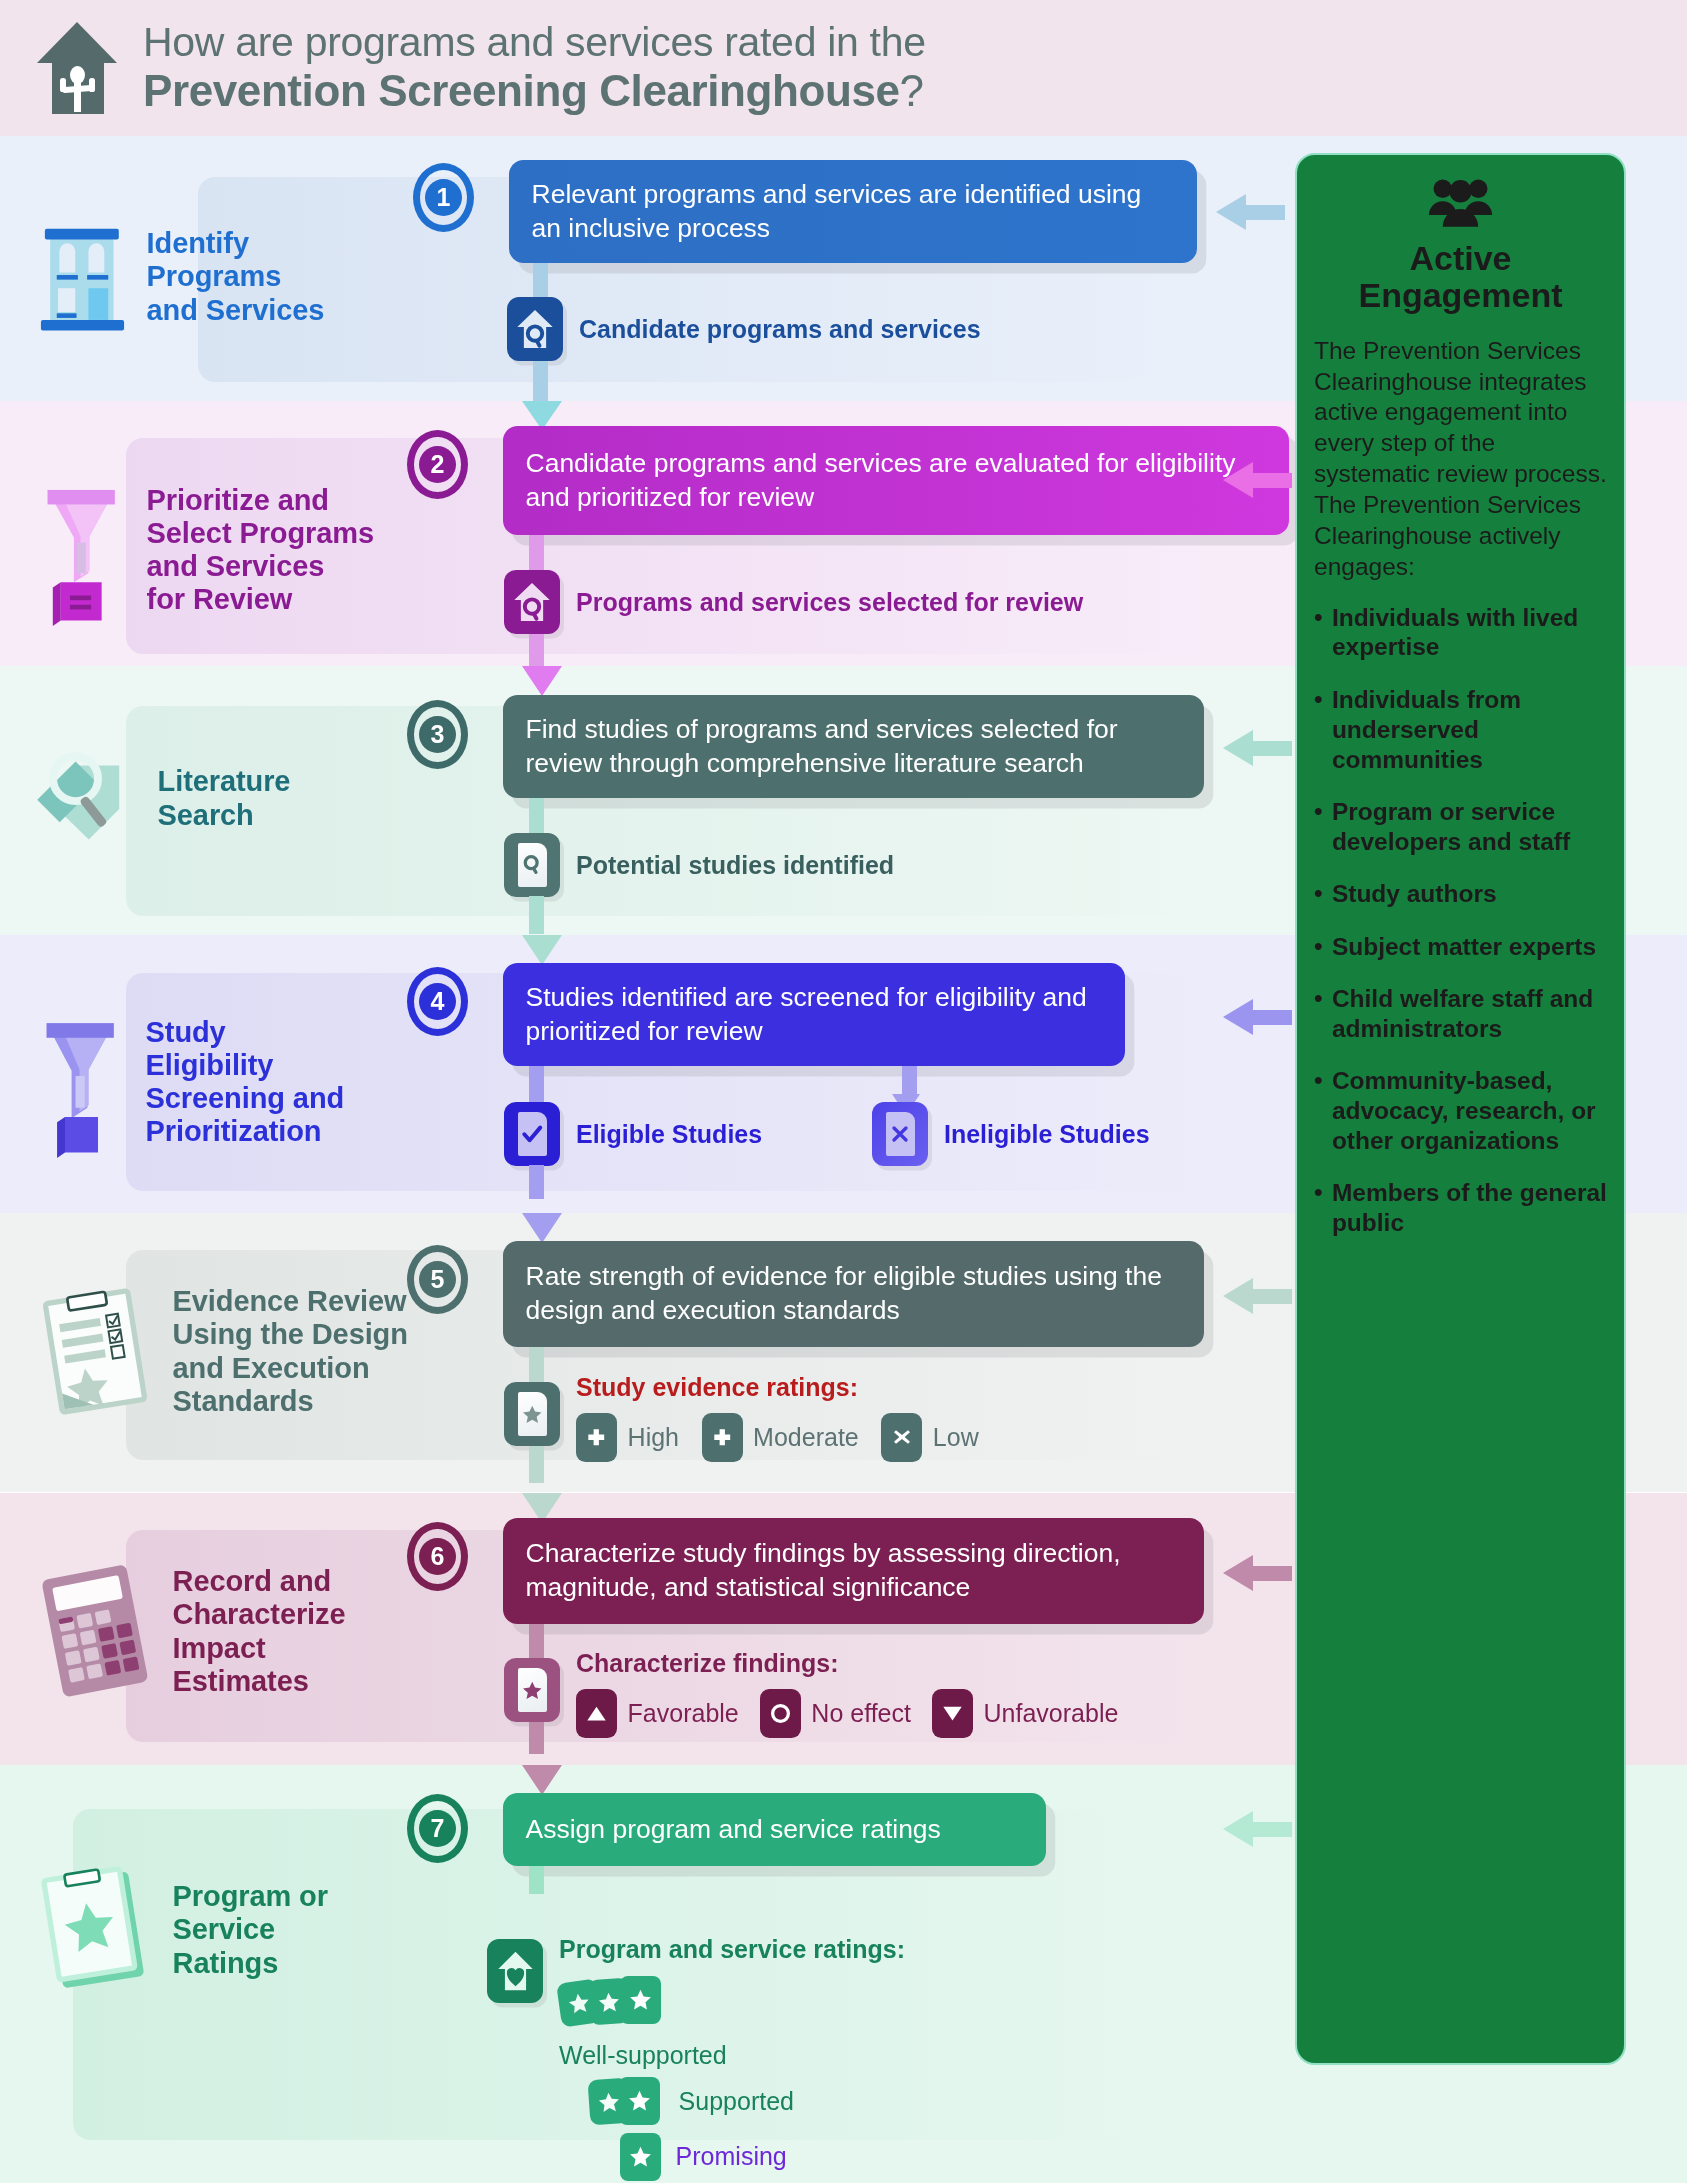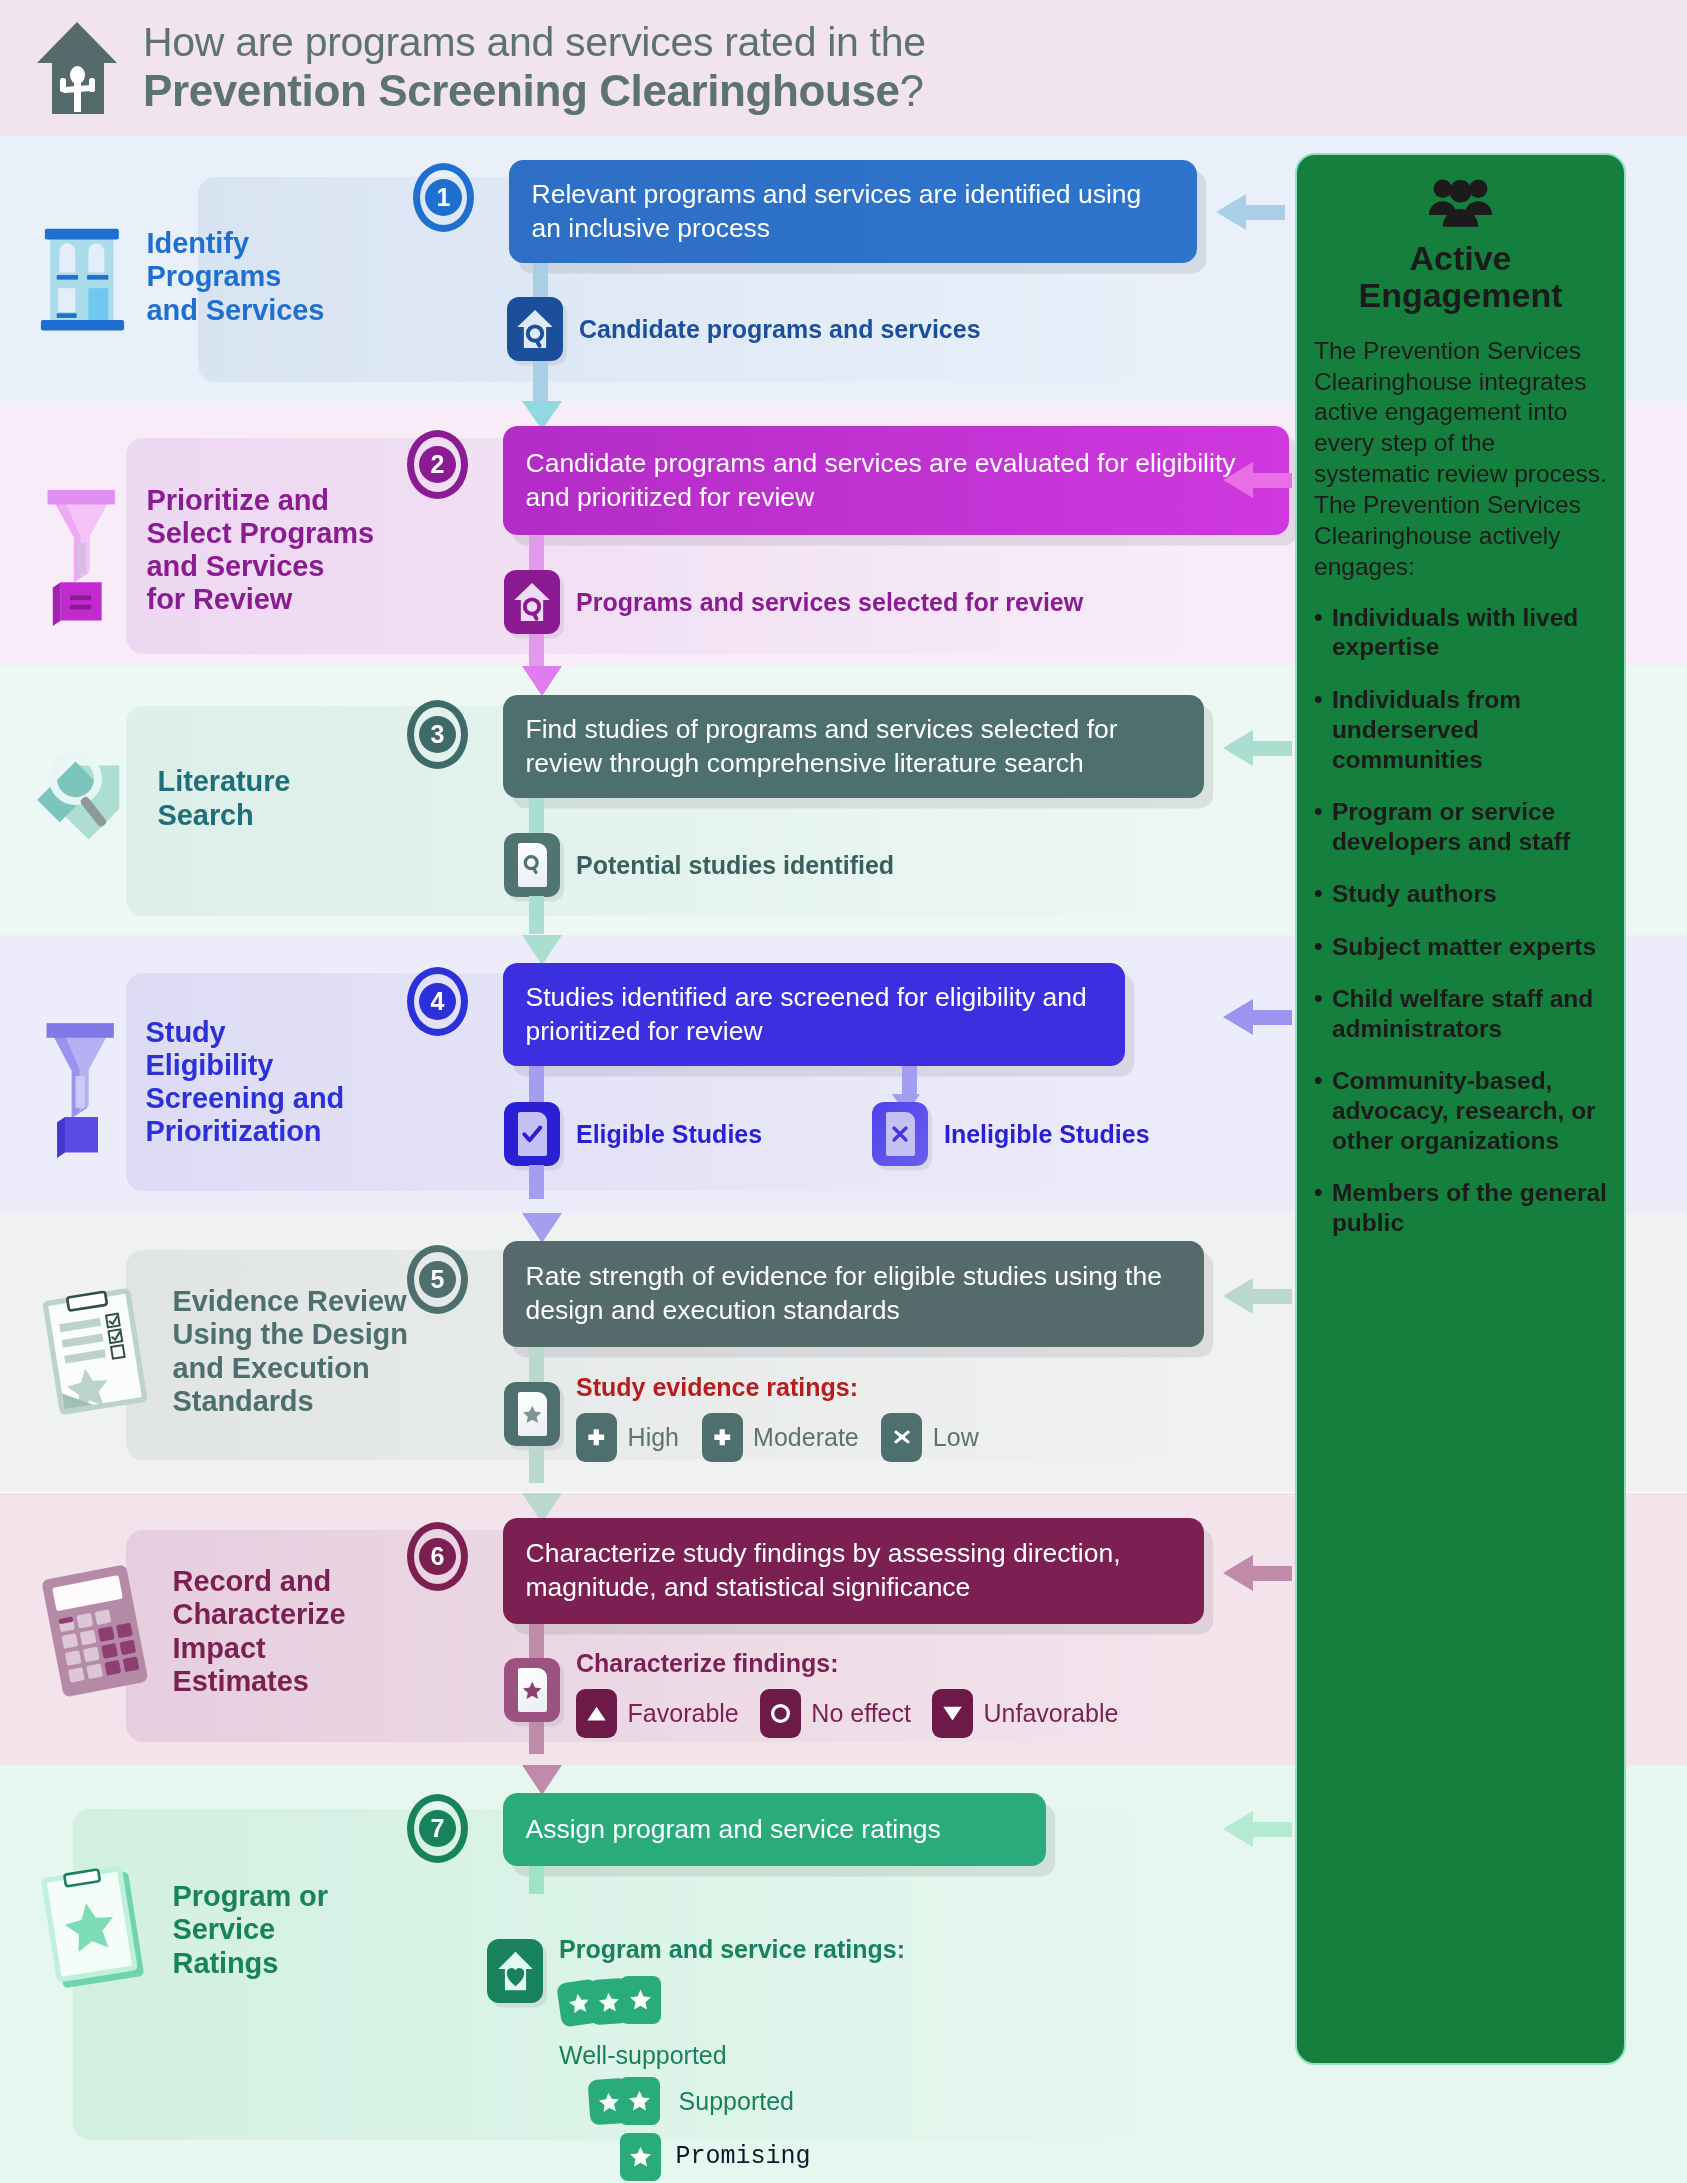--- a/index.html
+++ b/index.html
@@ -570,21 +570,21 @@
           </div>
           <span class="legend-txt" style="color:#17825c;">Supported</span>
         </div>
 
         <div style="display:flex;align-items:center;gap:14.6px;margin-top:5.3px;margin-left:61px;">
           <div class="smallchip" style="width:41px;height:48px;background:#2aab7c;border-radius:8px;">
               <svg width="25" height="25" viewBox="0 0 36 36">
                 <path d="M18 4 l4.4 9.6 l10.6 1.2 l-7.8 7.2 l2.1 10.4 l-9.3 -5.4 l-9.3 5.4 l2.1 -10.4 l-7.8 -7.2 l10.6 -1.2z" fill="#ffffff"></path>
               </svg>
             </div>
-          <span class="legend-txt" style="color:#0f172a;font-family:Liberation Mono, monospace;">Promising</span>
+          <span class="legend-txt" style="color:#6d28d9;">Promising</span>
         </div>
 
       </div>
     </div>
   </div>
 
   <div class="panel">
     <div class="people">
       <svg width="79" height="57" viewBox="0 0 120 86">
         <circle cx="33" cy="22" r="14" fill="#1b1b1b"></circle>

